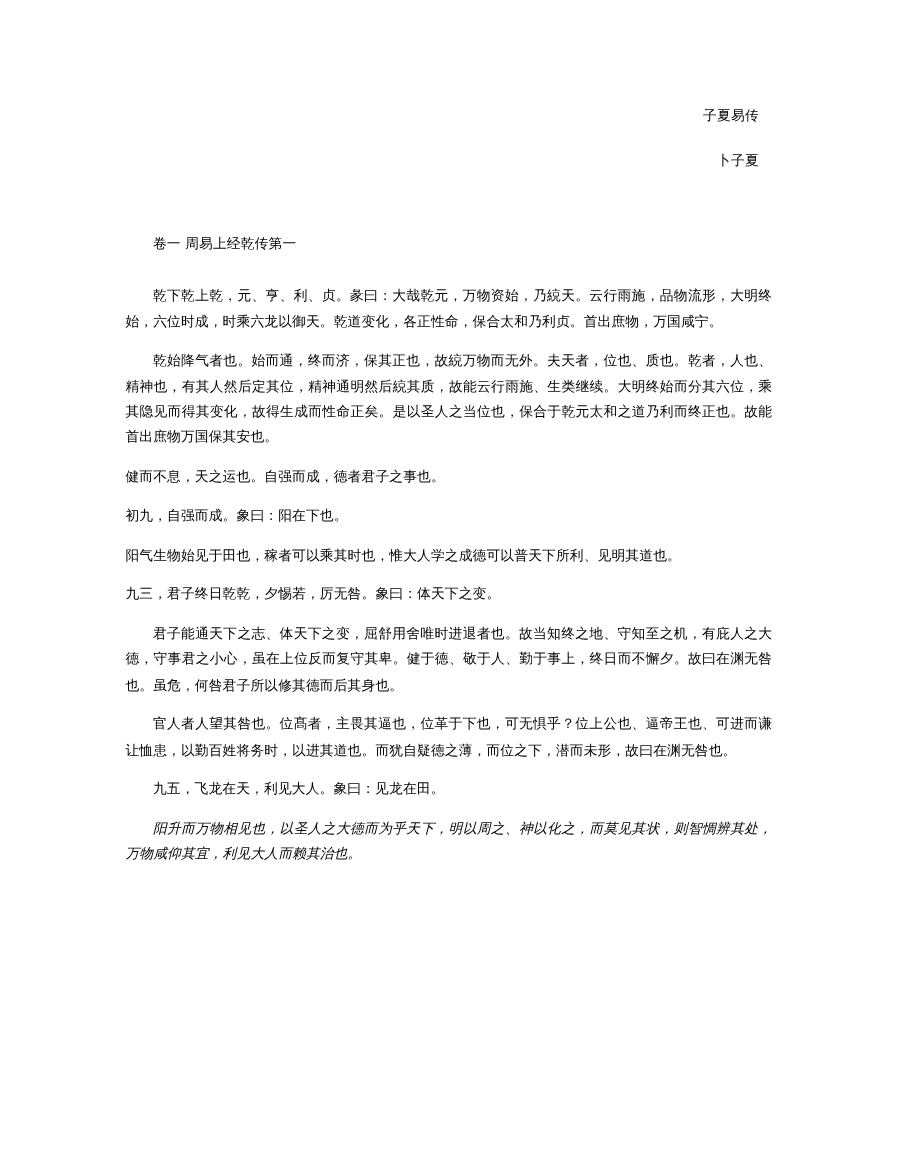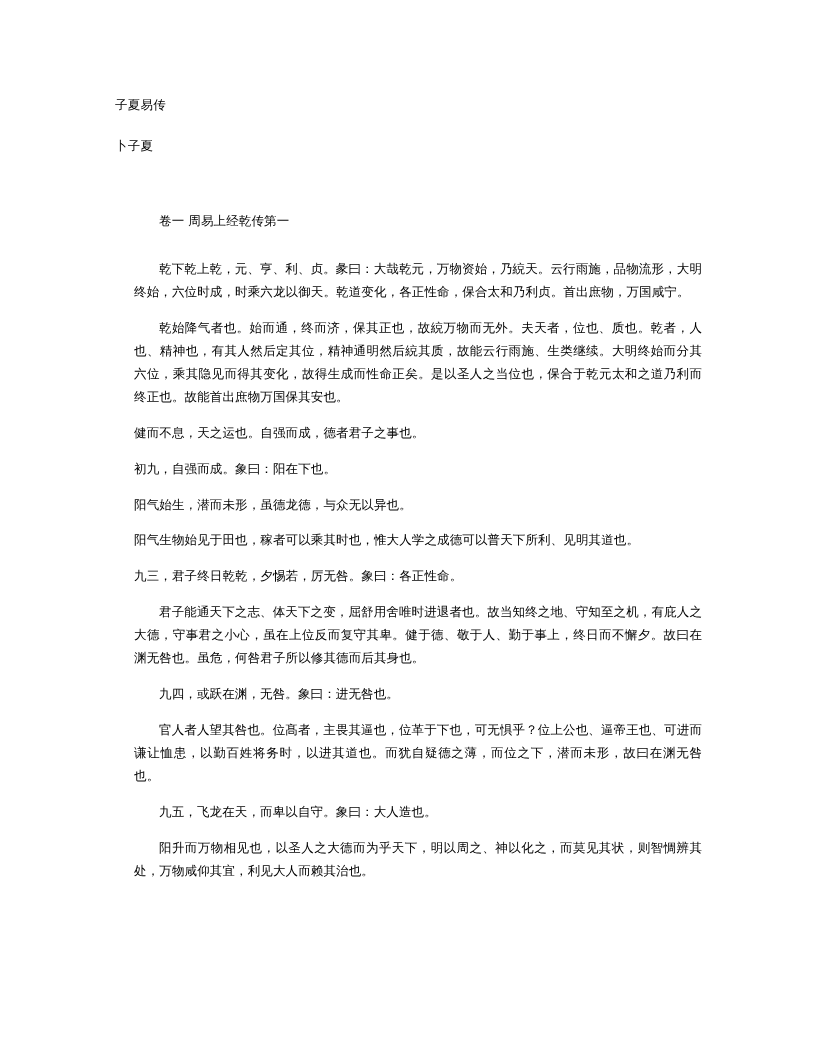--- a/index.html
+++ b/index.html
@@ -26,78 +26,77 @@
     top: 0;
     width: 588px;
   }
   
   .front {
     font-size: 12.5px;
     line-height: 1.45;
     letter-spacing: 0.02em;
   }
   .front-line {
-    margin: 1px;
+    margin: 12px;
     padding: 0;
+    text-align: right;
   }
   .front-title      { margin-top: 96px; }
   .front-author     { margin-top: 23px; }
   .front-breadcrumb { margin-top: 24px; }
 
   
   .body-block {
     margin-top: 54px;
     font-size: 12.5px;
     line-height: 1.86;
     text-align: justify;
     text-justify: inter-ideograph;
     letter-spacing: 0.01em;
-    margin-left: 20px;
   }
   .section-heading {
     margin: 0 0 24px 0;
     text-indent: 2em;
     font-weight: normal;
     font-size: 12.5px;
     line-height: 1.86;
   }
   p.para {
     margin: 0 0 12.5px 0;
     text-indent: 2em;
   }
   p.para.flush {
     text-indent: 0;
   }
   p.para:last-child {
     margin-bottom: 0;
+    font-style: italic;
   }
 </style>
 </head>
 <body>
 
 <div class="page">
   <div class="content">
 
     <div class="front">
       <p class="front-line front-title">子夏易传</p>
       <p class="front-line front-author">卜子夏</p>
     </div>
 
     <div class="body-block">
       <p class="section-heading">卷一  周易上经乾传第一</p>
       <div id="paragraph-list">
           <p class="para">乾下乾上乾，元、亨、利、贞。彖曰：大哉乾元，万物资始，乃綂天。云行雨施，品物流形，大明终始，六位时成，时乘六龙以御天。乾道变化，各正性命，保合太和乃利贞。首出庶物，万国咸宁。</p>
           <p class="para">乾始降气者也。始而通，终而济，保其正也，故綂万物而无外。夫天者，位也、质也。乾者，人也、精神也，有其人然后定其位，精神通明然后綂其质，故能云行雨施、生类继续。大明终始而分其六位，乘其隐见而得其变化，故得生成而性命正矣。是以圣人之当位也，保合于乾元太和之道乃利而终正也。故能首出庶物万国保其安也。</p>
           <p class="para flush">健而不息，天之运也。自强而成，德者君子之事也。</p>
           <p class="para flush">初九，自强而成。象曰：阳在下也。</p>
-          <p class="para flush">阳气始生，潜而未形，虽德龙德，与众无以异也。</p>
           <p class="para flush">阳气生物始见于田也，稼者可以乘其时也，惟大人学之成德可以普天下所利、见明其道也。</p>
-          <p class="para flush">九三，君子终日乾乾，夕惕若，厉无咎。象曰：各正性命。</p>
+          <p class="para flush">九三，君子终日乾乾，夕惕若，厉无咎。象曰：体天下之变。</p>
           <p class="para">君子能通天下之志、体天下之变，屈舒用舍唯时进退者也。故当知终之地、守知至之机，有庇人之大德，守事君之小心，虽在上位反而复守其卑。健于德、敬于人、勤于事上，终日而不懈夕。故曰在渊无咎也。虽危，何咎君子所以修其德而后其身也。</p>
-          <p class="para">九四，或跃在渊，无咎。象曰：进无咎也。</p>
           <p class="para">官人者人望其咎也。位髙者，主畏其逼也，位革于下也，可无惧乎？位上公也、逼帝王也、可进而谦让恤患，以勤百姓将务时，以进其道也。而犹自疑德之薄，而位之下，潜而未形，故曰在渊无咎也。</p>
-          <p class="para">九五，飞龙在天，而卑以自守。象曰：大人造也。</p>
+          <p class="para">九五，飞龙在天，利见大人。象曰：见龙在田。</p>
           <p class="para">阳升而万物相见也，以圣人之大德而为乎天下，明以周之、神以化之，而莫见其状，则智惆辨其处，万物咸仰其宜，利见大人而赖其治也。</p>
         </div>
     </div>
 
   </div>
 </div>
 
 </body></html>

